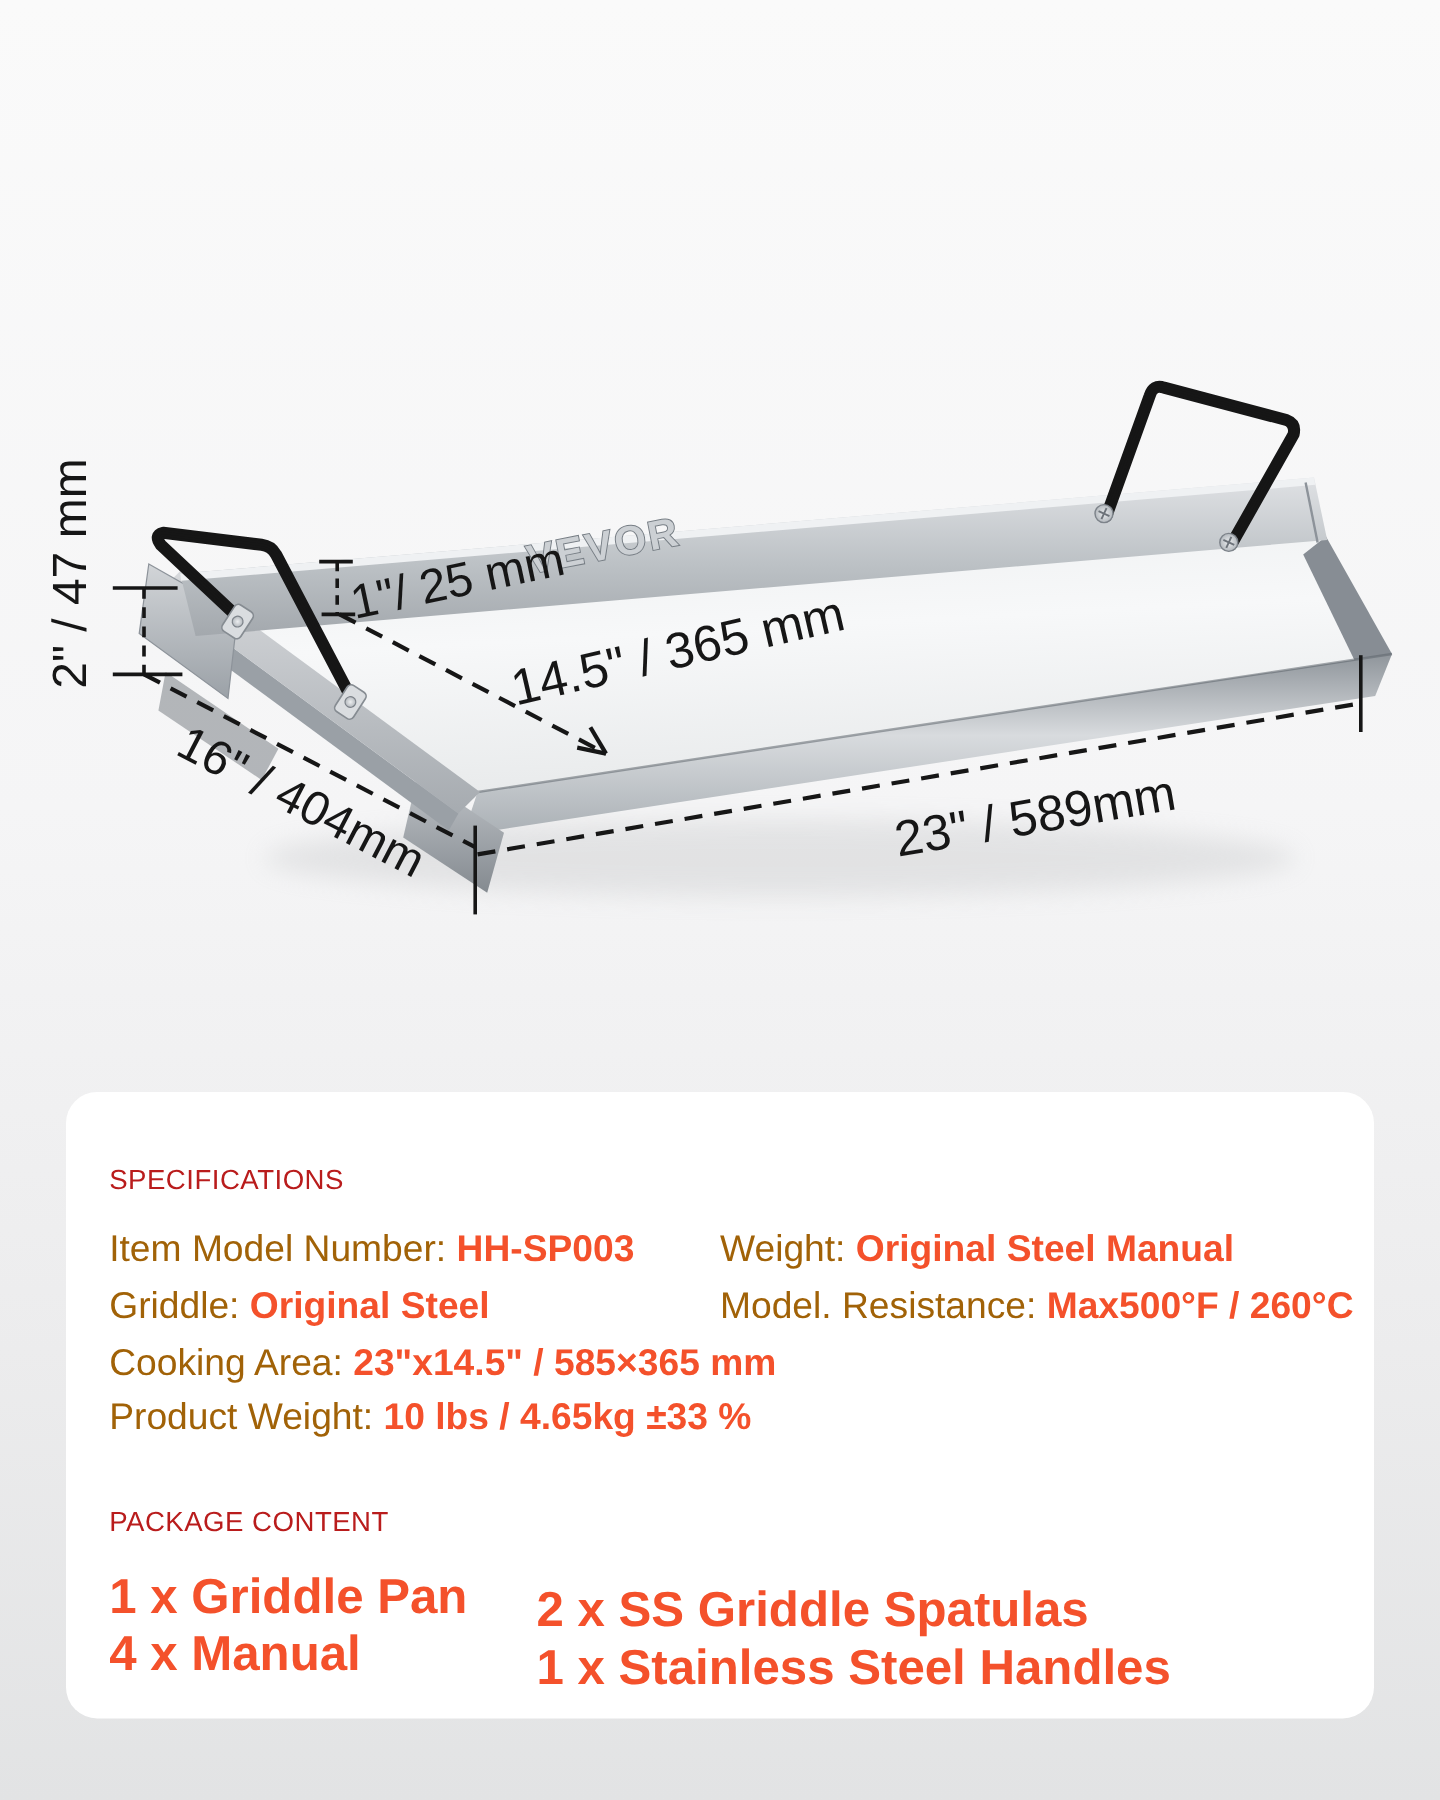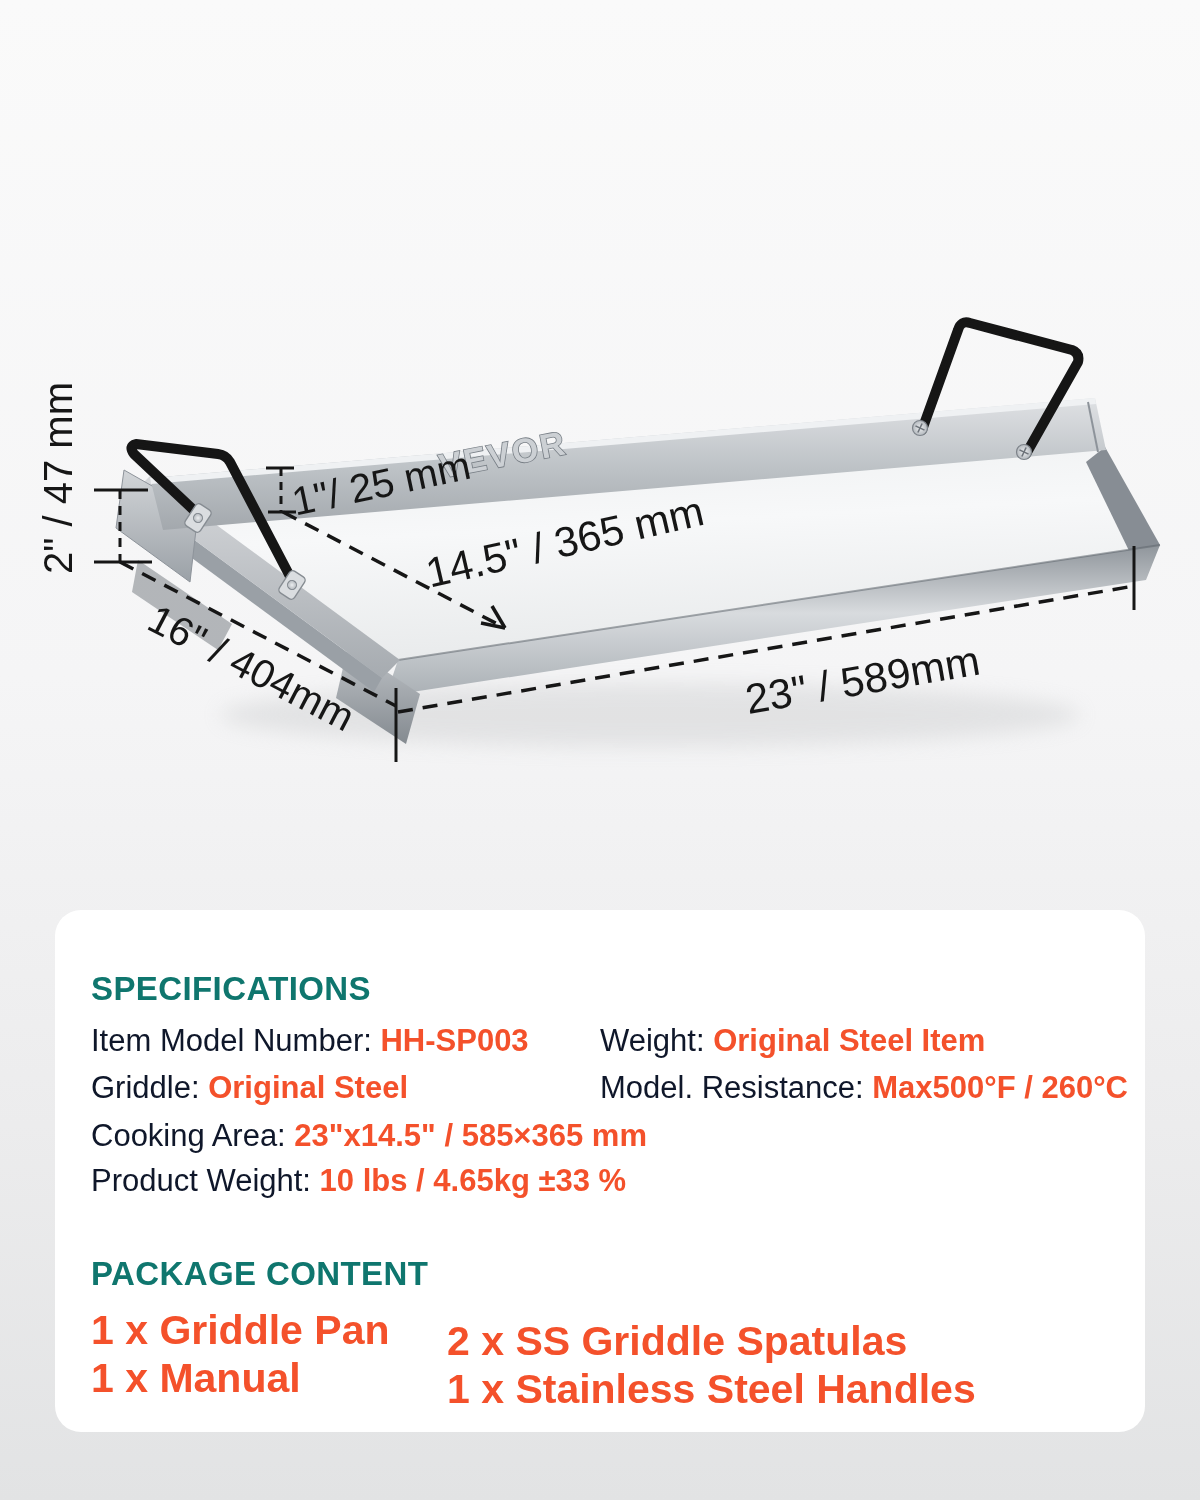--- a/index.html
+++ b/index.html
@@ -6,22 +6,22 @@
   body{width:1200px;height:1500px;overflow:hidden;font-family:"Liberation Sans",sans-serif;}
   .page{position:relative;width:1200px;height:1500px;
         background:linear-gradient(180deg,#fafafa 0%,#f5f5f6 45%,#ececed 75%,#e2e3e4 100%);}
   .diagram-wrap{position:absolute;left:0;top:0;width:1200px;height:900px;}
   .spec-card{position:absolute;left:55px;top:910px;width:1090px;height:522px;
              background:#ffffff;border-radius:26px;}
   .line{position:absolute;left:0;width:100%;white-space:nowrap;font-size:31px;color:#1c1c1c;}
   .c1{position:absolute;left:36px;top:0;}
   .c2{position:absolute;left:545px;top:0;}
   .pk2{position:absolute;left:392px;top:11px;}
-  .heading{font-weight:700;font-size:33px;color:#0f766e;letter-spacing:.4px;}
-  .lbl{font-weight:400;color:#0f172a;}
+  .heading{font-weight:400;font-size:23px;color:#b91c1c;letter-spacing:.4px;}
+  .lbl{font-weight:400;color:#a16207;}
   .val{font-weight:700;color:var(--accent,#F4512B);}
   .item{font-weight:700;color:var(--accent,#F4512B);font-size:41px;}
   svg text{font-family:"Liberation Sans",sans-serif;}
   .dimtxt{font-size:40px;font-weight:500;fill:#161616;}
   .dimtxt-big{font-size:42px;font-weight:500;fill:#161616;}
   .dimline{stroke:#161616;fill:none;}
 </style>
 </head>
 <body>
 
@@ -150,21 +150,21 @@
   </div>
 
   <section class="spec-card">
 
     <div class="line" style="top:60px">
       <span class="c1 heading">SPECIFICATIONS</span>
     </div>
 
     <div class="line" style="top:113px">
       <span class="c1"><span class="lbl">Item Model Number: </span><span class="val">HH-SP003</span></span>
-      <span class="c2"><span class="lbl">Weight: </span><span class="val">Original Steel Item</span></span>
+      <span class="c2"><span class="lbl">Weight: </span><span class="val">Original Steel Manual</span></span>
     </div>
 
     <div class="line" style="top:160px">
       <span class="c1"><span class="lbl">Griddle: </span><span class="val">Original Steel</span></span>
       <span class="c2"><span class="lbl">Model. Resistance: </span><span class="val">Max500°F / 260°C</span></span>
     </div>
 
     <div class="line" style="top:208px">
       <span class="c1"><span class="lbl">Cooking Area: </span><span class="val">23"x14.5" / 585×365 mm</span></span>
     </div>
@@ -176,18 +176,18 @@
     <div class="line" style="top:345px">
       <span class="c1 heading">PACKAGE CONTENT</span>
     </div>
 
     <div class="line" style="top:397px">
       <span class="c1 item">1 x Griddle Pan</span>
       <span class="pk2 item">2 x SS Griddle Spatulas</span>
     </div>
 
     <div class="line" style="top:445px">
-      <span class="c1 item">1 x Manual</span>
+      <span class="c1 item">4 x Manual</span>
       <span class="pk2 item">1 x Stainless Steel Handles</span>
     </div>
 
   </section>
 </div>
 
 </body></html>

